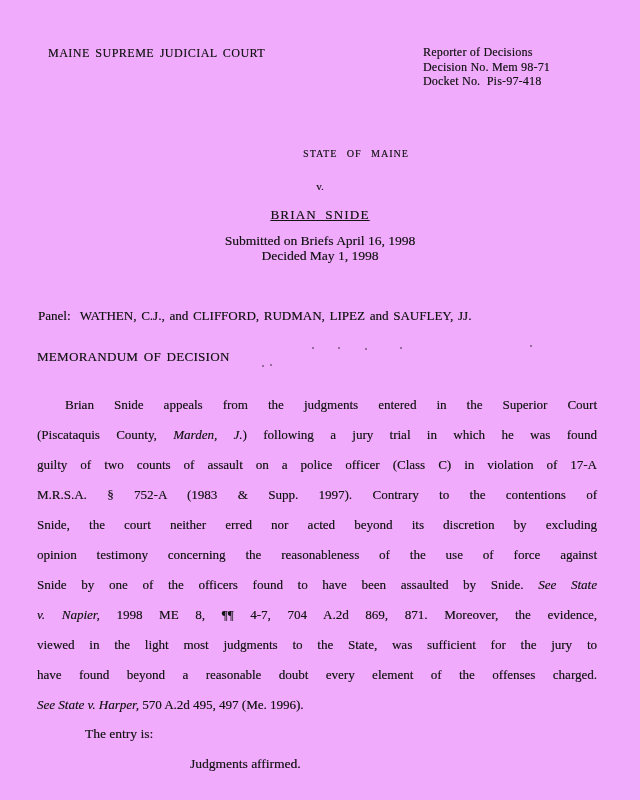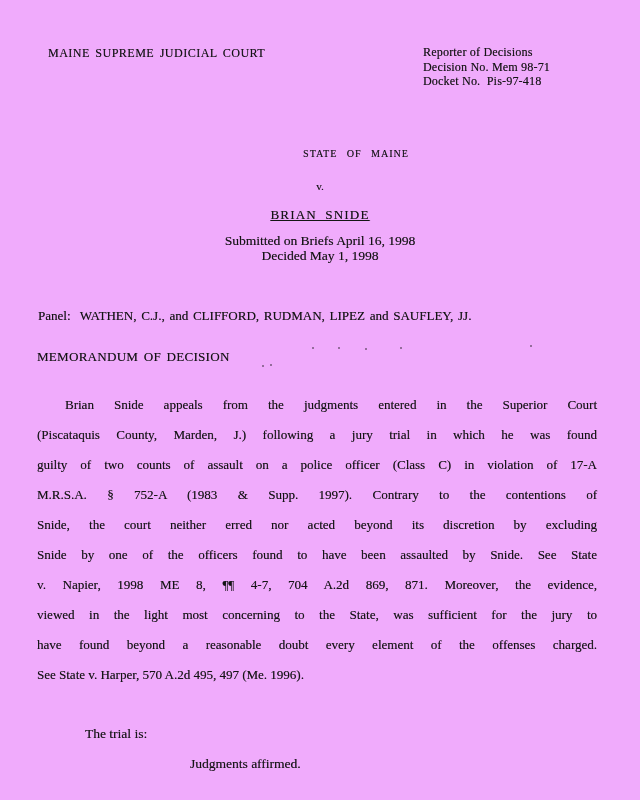--- a/index.html
+++ b/index.html
@@ -42,21 +42,21 @@
   .body-block { left: 37px; top: 396px; width: 560px; font-size: 13px; }
   .bline {
     height: 30px;
     line-height: 17px;
     text-align: justify;
     text-align-last: justify;
     white-space: normal;
   }
   .bline.first { text-indent: 28px; }
   .bline.last { text-align-last: left; }
-  .it { }
+  .it { font-style: italic; }
 
   
   .entry-label { left: 85px;  top: 726px; font-size: 13.5px; }
   .entry-text  { left: 190px; top: 756px; font-size: 13.5px; font-family: Liberation Serif, serif; }
 
   
   .speck {
     position: absolute;
     width: 2px; height: 2px;
     background: rgba(20,20,20,0.55);
@@ -93,23 +93,24 @@
   <div class="speck" style="left:270px; top:364px;"></div>
 
   <div class="abs memo-heading">MEMORANDUM OF DECISION</div>
 
   <div class="abs body-block" id="body-block">
       <div class="bline first"><span>Brian Snide appeals from the judgments entered in the Superior Court</span></div>
       <div class="bline"><span>(Piscataquis County, </span><span class="it">Marden, J.</span><span>) following a jury trial in which he was found</span></div>
       <div class="bline"><span>guilty of two counts of assault on a police officer (Class C) in violation of 17-A</span></div>
       <div class="bline"><span>M.R.S.A. § 752-A (1983 &amp; Supp. 1997). Contrary to the contentions of</span></div>
       <div class="bline"><span>Snide, the court neither erred nor acted beyond its discretion by excluding</span></div>
+      <div class="bline"><span>opinion testimony concerning the reasonableness of the use of force against</span></div>
       <div class="bline"><span>Snide by one of the officers found to have been assaulted by Snide. </span><span class="it">See State</span></div>
       <div class="bline"><span class="it">v. Napier,</span><span> 1998 ME 8, ¶¶ 4-7, 704 A.2d 869, 871. Moreover, the evidence,</span></div>
-      <div class="bline"><span>viewed in the light most concerning to the State, was sufficient for the jury to</span></div>
+      <div class="bline"><span>viewed in the light most judgments to the State, was sufficient for the jury to</span></div>
       <div class="bline"><span>have found beyond a reasonable doubt every element of the offenses charged.</span></div>
       <div class="bline last"><span class="it">See State v. Harper,</span><span> 570 A.2d 495, 497 (Me. 1996).</span></div>
     </div>
 
-  <div class="abs entry-label">The trial is:</div>
+  <div class="abs entry-label">The entry is:</div>
   <div class="abs entry-text">Judgments affirmed.</div>
 
 </div>
 
 </body></html>

